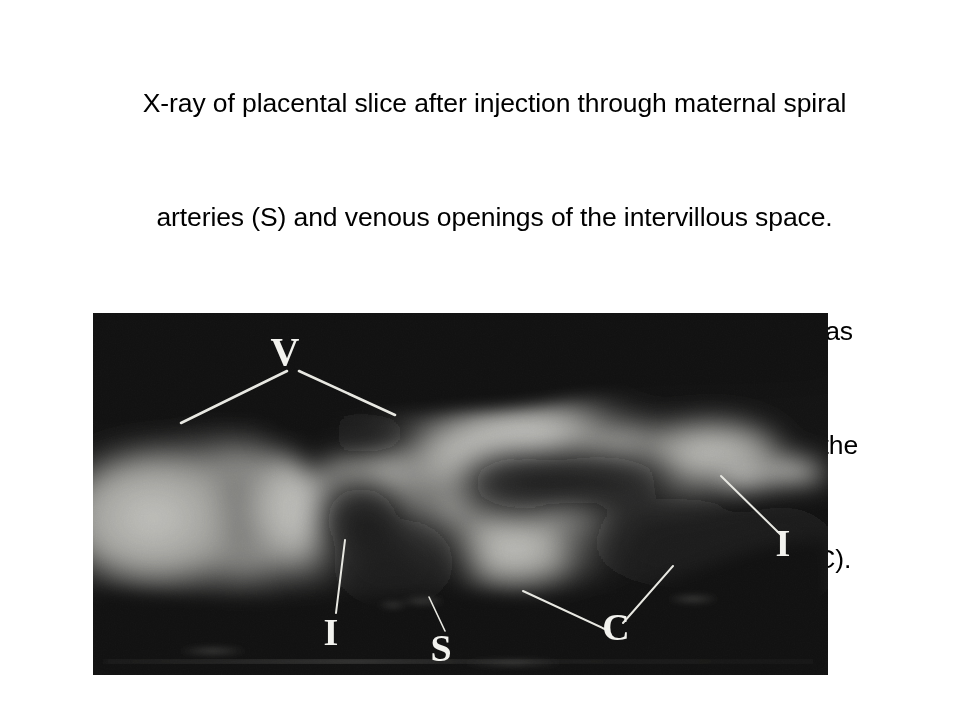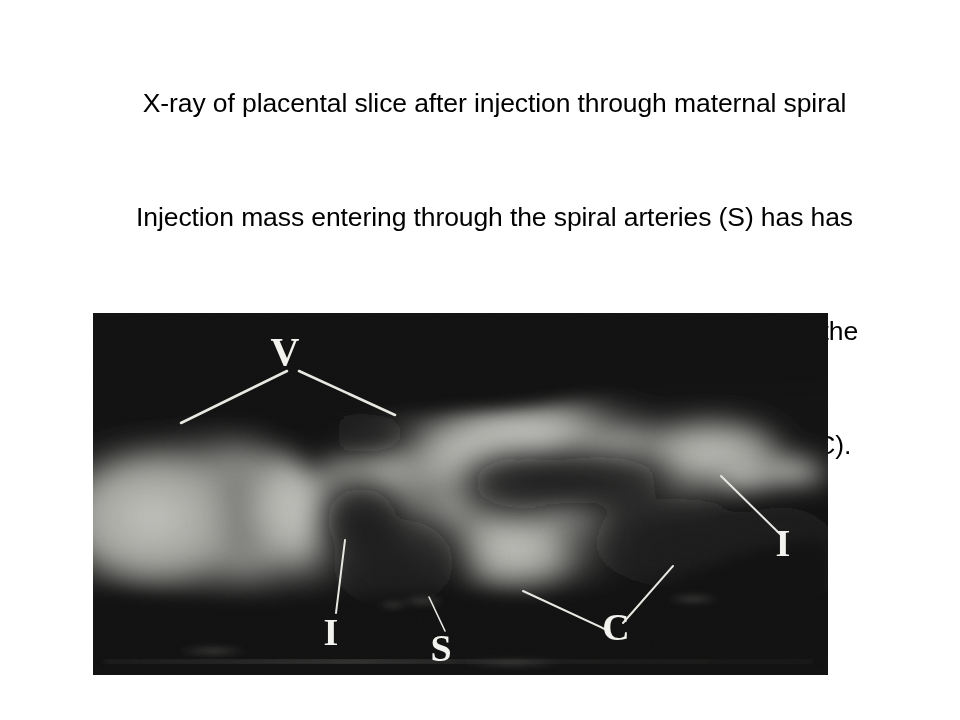--- a/index.html
+++ b/index.html
@@ -66,20 +66,23 @@
   }
 </style>
 </head>
 <body>
 
 <div id="caption-block">
   <span class="line">
     <span>X-ray of placental slice after injection through maternal spiral</span>
   </span>
   <span class="line">
+    <span>arteries (S) and venous openings of the intervillous space.</span>
+  </span>
+  <span class="line">
     <span>Injection mass entering through the spiral arteries (S) has has</span>
   </span>
   <span class="line">
     <span>filled the </span><span class="emph">intra-</span><span>lobular  spaces (I) which are separated from the</span>
   </span>
   <span class="line">
     <span class="emph">inter-</span><span>lobular areas (V) by unfilled villous capillary regions (C).</span>
   </span>
 </div>
 

